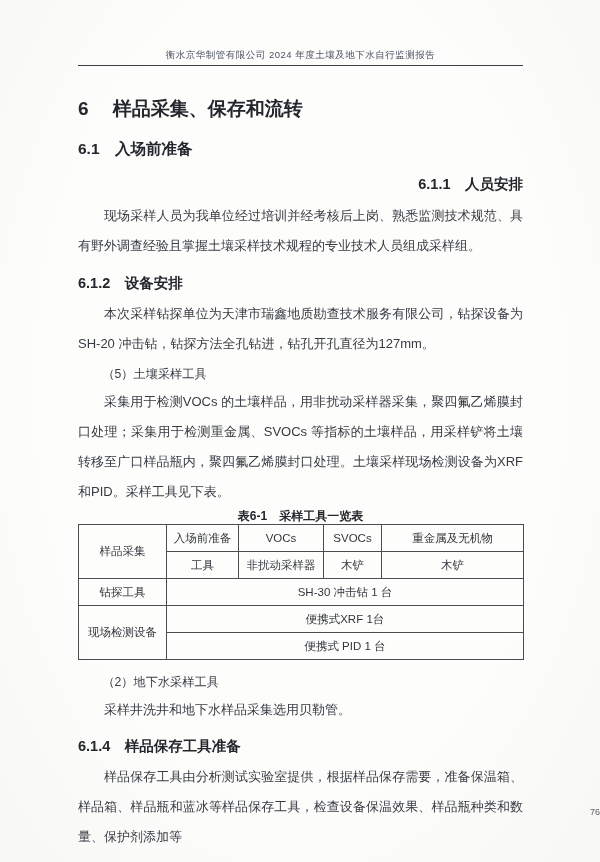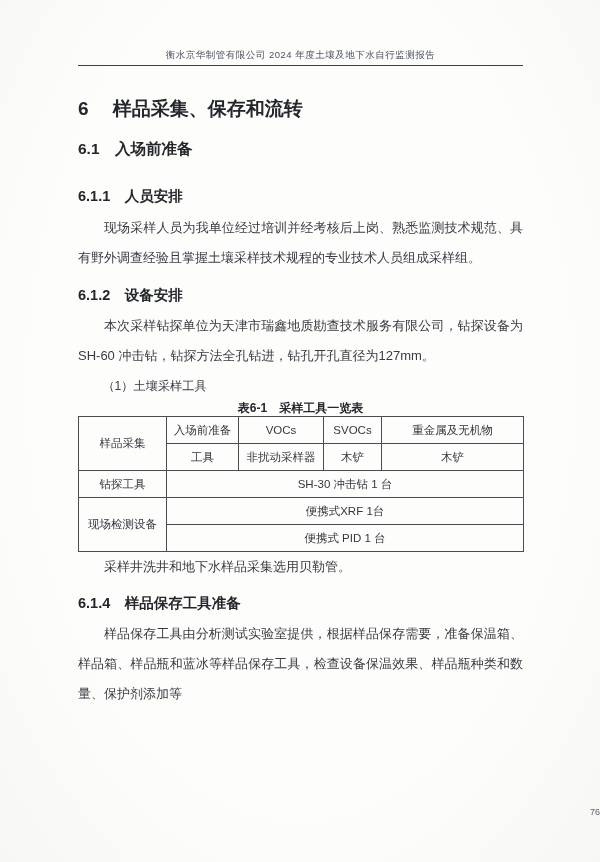--- a/index.html
+++ b/index.html
@@ -42,21 +42,21 @@
     font-weight: bold;
     line-height: 20px;
     color: #23262b;
   }
   .h3 {
     font-size: 14.5px;
     font-weight: bold;
     line-height: 19px;
     color: #23262b;
   }
-  .h3-611 { margin-top: 28px; }
+  .h3-611 { margin-top: 16px; text-align: right; }
   .h3-612 { margin-top: 13px; }
   .h3-613 { margin-top: 18px; }
   .h3-614 { margin-top: 12px; }
 
   .para {
     font-size: 13px;
     line-height: 30px;
     text-indent: 2em;
     text-align: justify;
     color: #373b42;
@@ -119,23 +119,24 @@
     </div>
 
     <div class="chapter-title">6　 样品采集、保存和流转</div>
 
     <div class="h2">6.1　入场前准备</div>
 
     <div class="h3 h3-611">6.1.1　人员安排</div>
     <div class="para p-after-h">现场采样人员为我单位经过培训并经考核后上岗、熟悉监测技术规范、具有野外调查经验且掌握土壤采样技术规程的专业技术人员组成采样组。</div>
 
     <div class="h3 h3-612">6.1.2　设备安排</div>
-    <div class="para p-after-h2">本次采样钻探单位为天津市瑞鑫地质勘查技术服务有限公司，钻探设备为SH-60 冲击钻，钻探方法全孔钻进，钻孔开孔直径为127mm。</div>
+    <div class="para p-after-h2">本次采样钻探单位为天津市瑞鑫地质勘查技术服务有限公司，钻探设备为SH-20 冲击钻，钻探方法全孔钻进，钻孔开孔直径为127mm。</div>
 
-    <div class="sub-label">（1）土壤采样工具</div>
+    <div class="sub-label">（5）土壤采样工具</div>
+    <div class="para">采集用于检测VOCs 的土壤样品，用非扰动采样器采集，聚四氟乙烯膜封口处理；采集用于检测重金属、SVOCs 等指标的土壤样品，用采样铲将土壤转移至广口样品瓶内，聚四氟乙烯膜封口处理。土壤采样现场检测设备为XRF 和PID。采样工具见下表。</div>
 
     <div class="table-caption">表6-1　采样工具一览表</div>
 
     <table class="tools">
       <colgroup>
         <col style="width:88px">
         <col style="width:72px">
         <col style="width:85px">
         <col style="width:58px">
         <col style="width:142px">
@@ -161,20 +162,21 @@
         <tr>
           <td rowspan="2">现场检测设备</td>
           <td colspan="4">便携式XRF 1台</td>
         </tr>
         <tr>
           <td colspan="4">便携式 PID 1 台</td>
         </tr>
       </tbody>
     </table>
 
+    <div class="sub-label sub-label-2">（2）地下水采样工具</div>
     <div class="para">采样井洗井和地下水样品采集选用贝勒管。</div>
 
     <div class="h3 h3-614">6.1.4　样品保存工具准备</div>
     <div class="para p-after-h2">样品保存工具由分析测试实验室提供，根据样品保存需要，准备保温箱、样品箱、样品瓶和蓝冰等样品保存工具，检查设备保温效果、样品瓶种类和数量、保护剂添加等</div>
 
   </div>
 
   <div class="page-number">76</div>
 </div>
 

